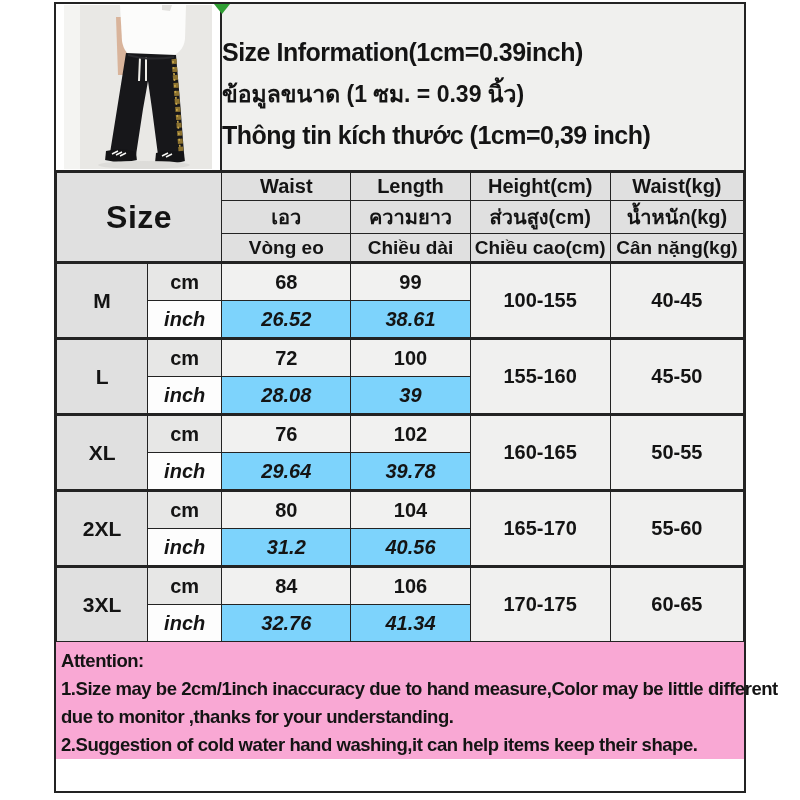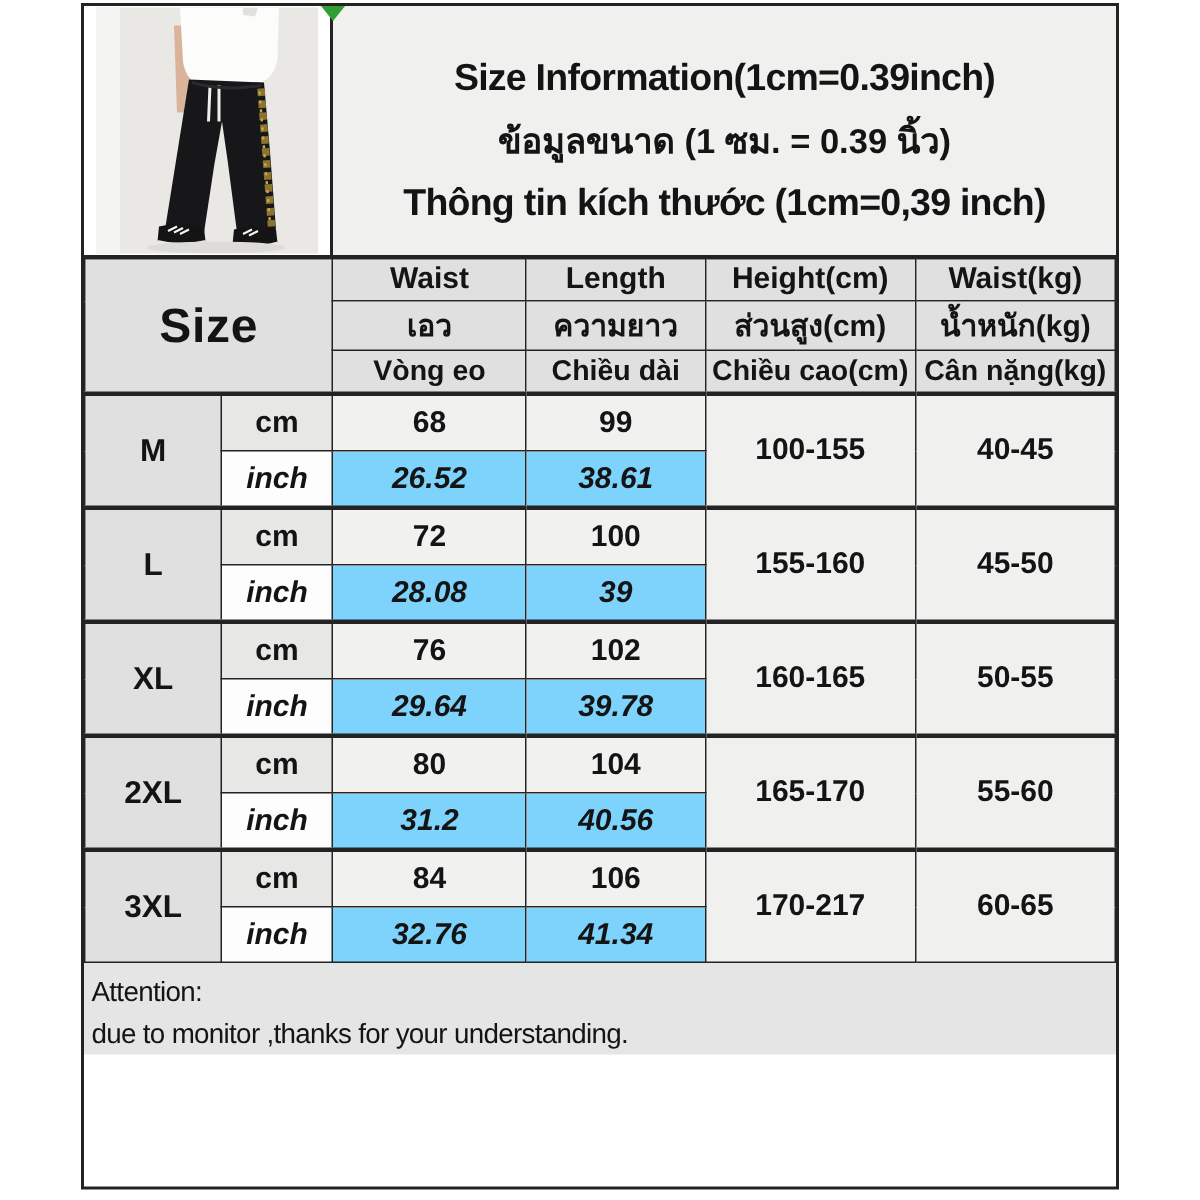--- a/index.html
+++ b/index.html
@@ -16,21 +16,21 @@
   .top-section{
     display:flex;height:166px;border-bottom:2px solid #232323;position:relative;
   }
   .photo-cell{
     width:166px;box-sizing:border-box;border-right:2px solid #232323;
     background:#ffffff;display:flex;justify-content:center;align-items:flex-start;
   }
   .photo-frame{width:148px;height:164px;background:#e9e8e5;overflow:hidden;margin-top:1px;}
   .title-cell{
     flex:1;background:#f0f0ee;display:flex;flex-direction:column;
-    justify-content:center;align-items:center;gap:9px;padding-top:14px;box-sizing:border-box;
+    justify-content:center;align-items:flex-start;gap:9px;padding-top:14px;box-sizing:border-box;
   }
   .title-en{font-size:25px;font-weight:bold;letter-spacing:-0.5px;}
   .title-th{font-size:23px;font-weight:bold;}
   .title-vi{font-size:25px;font-weight:bold;letter-spacing:-0.5px;}
   .corner-marker{
     position:absolute;left:158px;top:0;width:0;height:0;
     border-left:8px solid transparent;border-right:8px solid transparent;
     border-top:10px solid #2f9e33;z-index:3;
   }
   
@@ -51,21 +51,21 @@
   .size-table td.u-cm{background:#e7e7e6;}
   .size-table td.u-inch{background:#fdfdfd;}
   .size-table td.v-cm{background:#f1f1f0;margin-top:32px;}
   .size-table td.v-inch{background:#7dd3fc;}
   .size-table td.c-range{background:#f0f0ef;}
   .size-table tr.group-start td{border-top-width:3px;}
   .size-table tr.hdr td.vi{font-size:19px;}
   
   .attention{
     padding:5px 6px 0 5px;font-size:18.5px;line-height:28px;
-    letter-spacing:-0.45px;font-weight:normal;background:#e5e5e5;
+    letter-spacing:-0.45px;font-weight:bold;background:#f9a8d4;
   }
   .attention div{white-space:nowrap;}
 </style>
 </head>
 <body>
 
 <div class="content-box">
 
   <div class="top-section">
     <div class="photo-cell">
@@ -190,29 +190,31 @@
         <td class="c-unit u-inch">inch</td>
         <td class="c-val v-inch">31.2</td>
         <td class="c-val v-inch">40.56</td>
       </tr>
 
       <tr class="cm-row group-start">
         <td class="c-size" rowspan="2">3XL</td>
         <td class="c-unit u-cm">cm</td>
         <td class="c-val v-cm">84</td>
         <td class="c-val v-cm">106</td>
-        <td class="c-range" rowspan="2">170-217</td>
+        <td class="c-range" rowspan="2">170-175</td>
         <td class="c-range" rowspan="2">60-65</td>
       </tr>
       <tr class="inch-row">
         <td class="c-unit u-inch">inch</td>
         <td class="c-val v-inch">32.76</td>
         <td class="c-val v-inch">41.34</td>
       </tr>
     </tbody>
   </table>
 
   <div class="attention">
     <div>Attention:</div>
+    <div>1.Size may be 2cm/1inch inaccuracy due to hand measure,Color may be little different</div>
     <div>due to monitor ,thanks for your understanding.</div>
+    <div>2.Suggestion of cold water hand washing,it can help items keep their shape.</div>
   </div>
 
 </div>
 
 </body></html>

